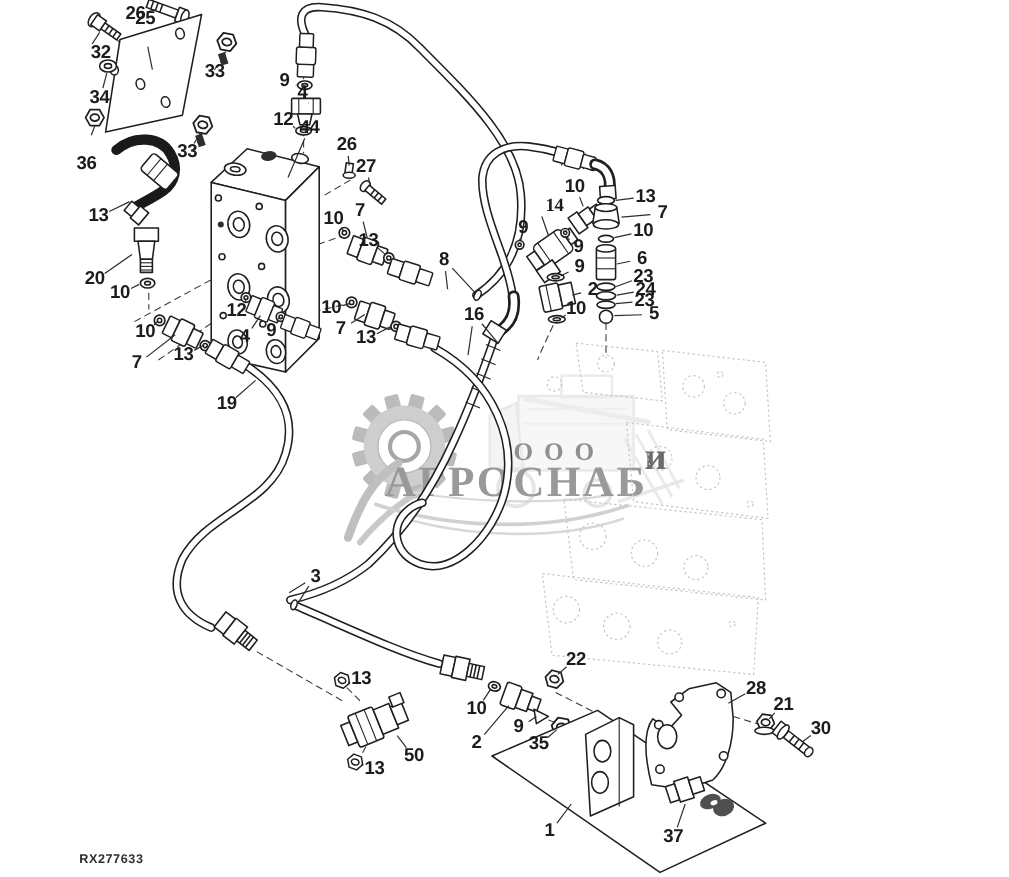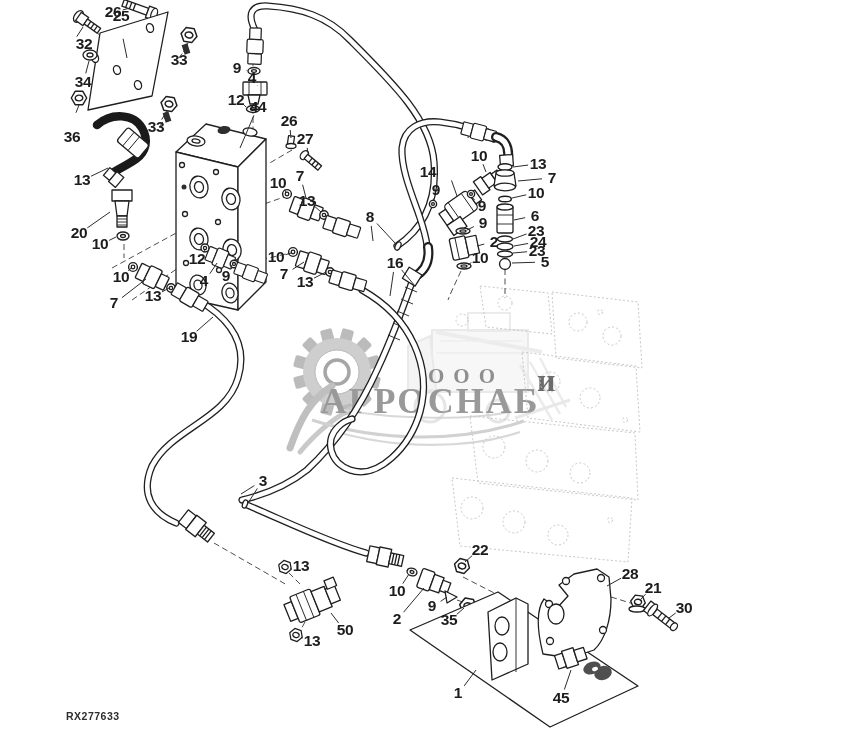--- a/index.html
+++ b/index.html
@@ -574,21 +574,21 @@
     <div class="callout" style="left: 197px; top: 259px;">12</div>
     <div class="callout" style="left: 204px; top: 281px;">4</div>
     <div class="callout" style="left: 226px; top: 276px;">9</div>
     <div class="callout" style="left: 276px; top: 257px;">10</div>
     <div class="callout" style="left: 284px; top: 274px;">7</div>
     <div class="callout" style="left: 305px; top: 282px;">13</div>
     <div class="callout" style="left: 121px; top: 277px;">10</div>
     <div class="callout" style="left: 114px; top: 303px;">7</div>
     <div class="callout" style="left: 153px; top: 296px;">13</div>
     <div class="callout" style="left: 189px; top: 337px;">19</div>
-    <div class="callout" style="left: 428px; top: 172px;">14</div>
+    <div class="callout" style="left: 462px; top: 172px; font-family: Liberation Serif, serif;">14</div>
     <div class="callout" style="left: 479px; top: 156px;">10</div>
     <div class="callout" style="left: 436px; top: 190px;">9</div>
     <div class="callout" style="left: 482px; top: 206px;">9</div>
     <div class="callout" style="left: 483px; top: 223px;">9</div>
     <div class="callout" style="left: 494px; top: 242px;">2</div>
     <div class="callout" style="left: 480px; top: 258px;">10</div>
     <div class="callout" style="left: 538px; top: 164px;">13</div>
     <div class="callout" style="left: 552px; top: 178px;">7</div>
     <div class="callout" style="left: 536px; top: 193px;">10</div>
     <div class="callout" style="left: 535px; top: 216px;">6</div>
@@ -599,17 +599,17 @@
     <div class="callout" style="left: 263px; top: 481px;">3</div>
     <div class="callout" style="left: 301px; top: 566px;">13</div>
     <div class="callout" style="left: 345px; top: 630px;">50</div>
     <div class="callout" style="left: 312px; top: 641px;">13</div>
     <div class="callout" style="left: 480px; top: 550px;">22</div>
     <div class="callout" style="left: 397px; top: 591px;">10</div>
     <div class="callout" style="left: 397px; top: 619px;">2</div>
     <div class="callout" style="left: 432px; top: 606px;">9</div>
     <div class="callout" style="left: 449px; top: 620px;">35</div>
     <div class="callout" style="left: 458px; top: 693px;">1</div>
-    <div class="callout" style="left: 561px; top: 698px;">45</div>
+    <div class="callout" style="left: 561px; top: 698px;">37</div>
     <div class="callout" style="left: 630px; top: 574px;">28</div>
     <div class="callout" style="left: 653px; top: 588px;">21</div>
     <div class="callout" style="left: 684px; top: 608px;">30</div>
   </div>
 
 </body></html>

